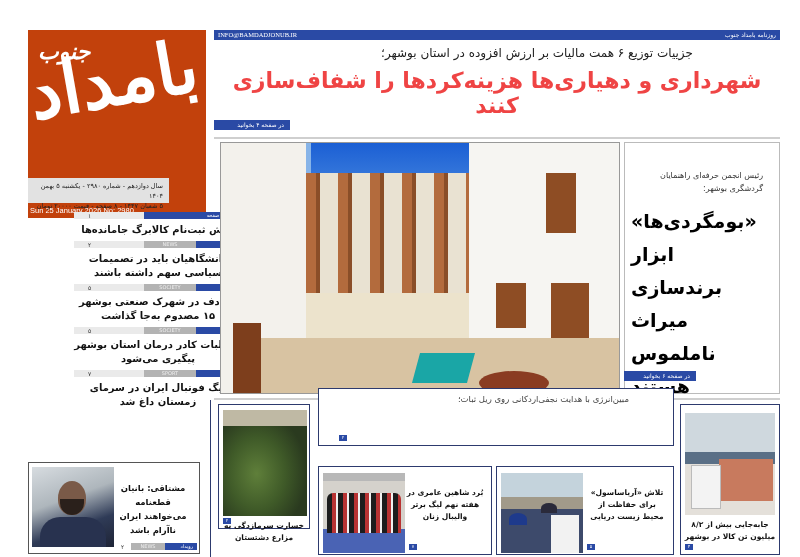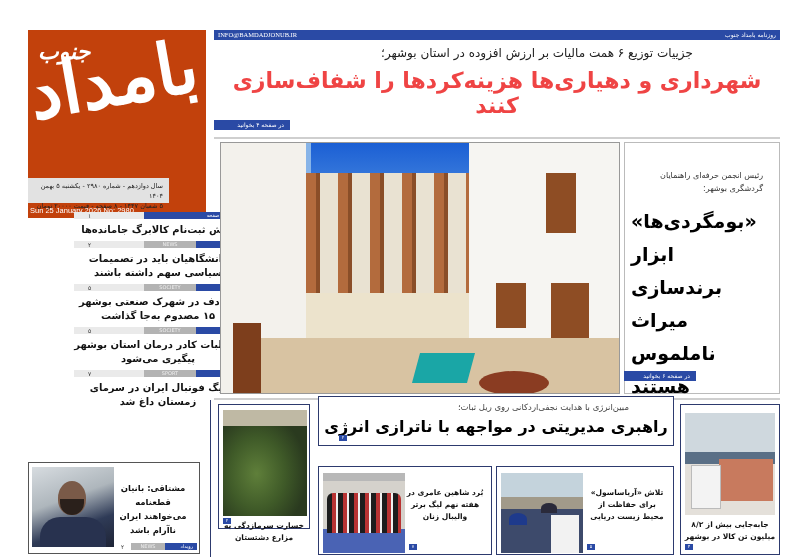--- a/index.html
+++ b/index.html
@@ -62,21 +62,21 @@
   .feature-sup { position: absolute; right: 16px; top: 26px; width: 130px; text-align: right; direction: rtl; font-size: 8px; color: #333; line-height: 13px; }
   .feature-title { position: absolute; left: 6px; right: 10px; top: 62px; text-align: left; direction: rtl; font-size: 19px; font-weight: bold; line-height: 33px; color: #000; }
   .read-btn.feature { left: 624px; top: 371px; width: 72px; }
 
   
   .bottom-divider { position: absolute; left: 214px; top: 398px; width: 566px; height: 2px; background: #cfcfcf; }
 
   .box { position: absolute; border: 1px solid #2d3a6e; background: #fff; }
   .badge { position: absolute; width: 8px; height: 6px; background: #2a4aa5; color: #fff; font-size: 4.5px; line-height: 6px; text-align: center; }
 
-  .energy-box { left: 318px; top: 396px; width: 356px; height: 50px; }
+  .energy-box { left: 318px; top: 388px; width: 356px; height: 58px; }
   .energy-sup { position: absolute; right: 44px; top: 5px; direction: rtl; font-size: 8.5px; color: #444; }
   .energy-title { position: absolute; left: 0; right: 0; top: 20px; text-align: center; direction: rtl; font-size: 16px; font-weight: bold; color: #000; }
   .energy-box .badge { left: 20px; bottom: 4px; }
 
   .farm-box { left: 218px; top: 404px; width: 92px; height: 125px; }
   .farm-photo { position: absolute; left: 4px; top: 5px; width: 84px; height: 106px; background: radial-gradient(ellipse at 40% 60%, #5f7f3a 0%, #3f5a28 40%, #2a3a1f 70%), #4c6b34; }
   .farm-photo::before { content: ""; position: absolute; left: 0; top: 0; width: 84px; height: 16px; background: #bfb9a4; }
   .farm-text { position: absolute; left: 0; right: 0; top: 115px; text-align: center; direction: rtl; font-size: 7.5px; font-weight: bold; line-height: 12px; }
   .farm-box .badge { left: 4px; bottom: 4px; }
 
@@ -209,21 +209,20 @@
 <div class="v-rule"></div>
 
 <div class="box farm-box">
   <div class="farm-photo"></div>
   <div class="farm-text">خسارت سرمازدگی به مزارع دشتستان</div>
   <div class="badge">۲</div>
 </div>
 
 <div class="box energy-box">
   <div class="energy-sup">مبین‌انرژی با هدایت نجفی‌اردکانی روی ریل ثبات؛</div>
-  <div class="energy-title">راهبری مدیریتی در مواجهه با ناترازی انرژی</div>
   <div class="badge">۲</div>
 </div>
 
 <div class="box volley-box">
   <div class="volley-photo">
     <div class="player-row"></div>
   </div>
   <div class="volley-text">بُرد شاهین عامری در هفته نهم لیگ برتر والیبال زنان</div>
   <div class="badge">۷</div>
 </div>

